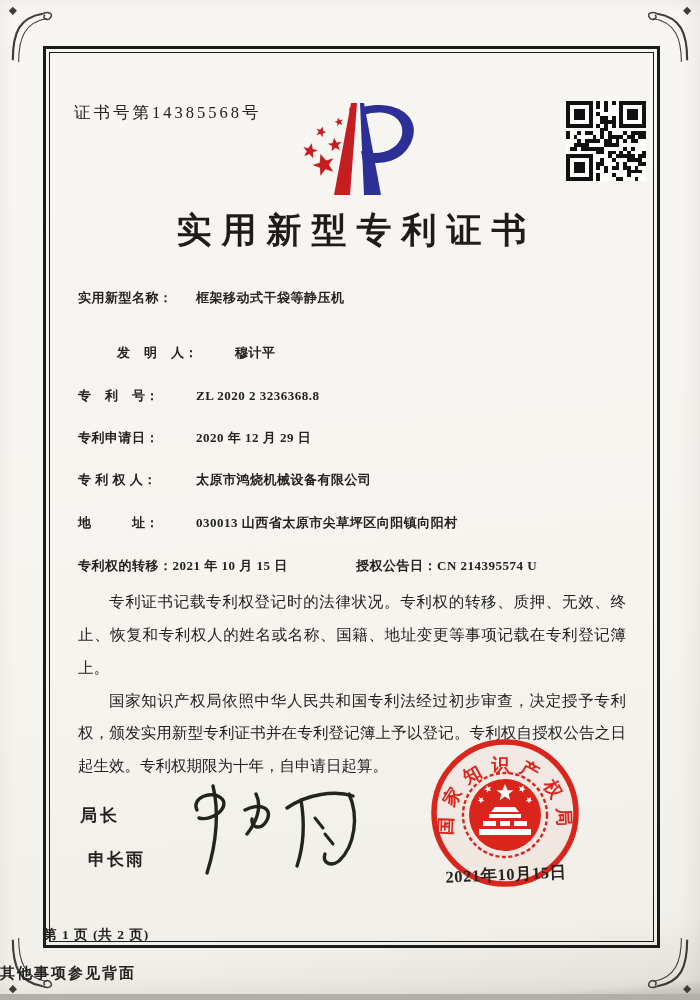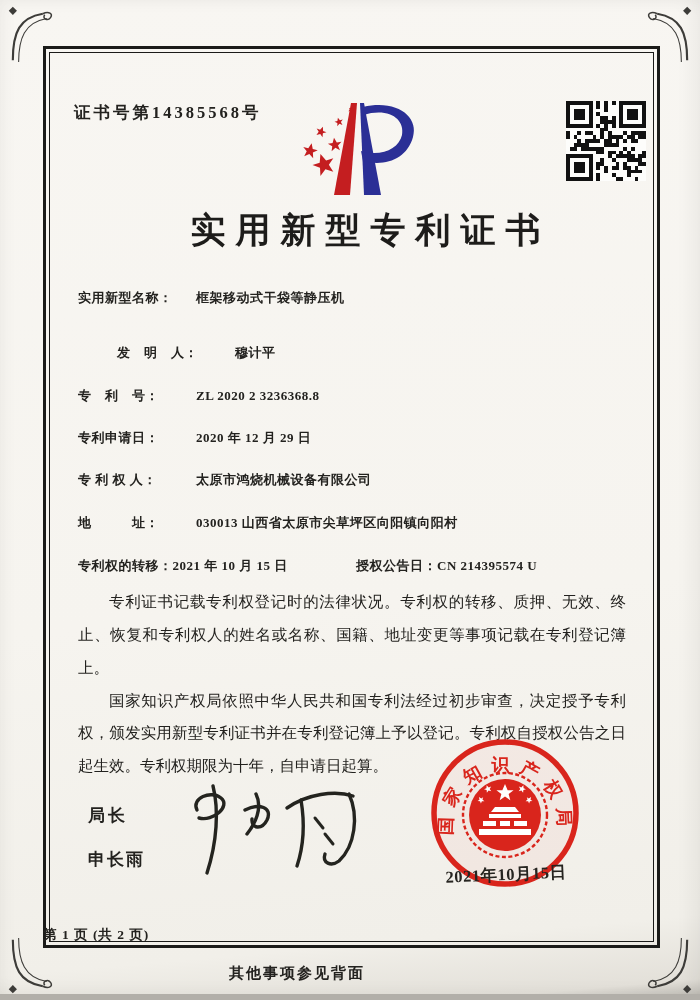--- a/index.html
+++ b/index.html
@@ -14,35 +14,35 @@
   
   .border-outer{position:absolute;left:43px;top:46px;width:617px;height:902px;border:3px solid #1b1b19;box-sizing:border-box;}
   .border-inner{position:absolute;left:3px;top:3px;right:3px;bottom:3px;border:1px solid #1b1b19;}
   
   .corner{position:absolute;width:58px;height:58px;}
   .corner svg{display:block;width:100%;height:100%;}
   .c-tl{left:8px;top:6px;}
   .c-tr{right:8px;top:6px;transform:scaleX(-1);}
   .c-bl{left:8px;bottom:6px;transform:scaleY(-1);}
   .c-br{right:8px;bottom:6px;transform:scale(-1,-1);}
-  .cert-no{left:74px;top:102px;font-size:16.5px;font-weight:700;letter-spacing:3px;}
+  .cert-no{left:74px;top:102px;font-size:16.5px;font-weight:400;letter-spacing:3px;}
   .logo{left:291px;top:95px;width:134px;height:110px;}
   .qr{left:566px;top:101px;width:80px;height:80px;}
-  .title{left:43px;top:207px;width:617px;text-align:center;font-size:35px;font-weight:bold;letter-spacing:10px;text-indent:10px;color:#1d1c1a;margin-left:14px;}
+  .title{left:43px;top:207px;width:617px;text-align:center;font-size:35px;font-weight:bold;letter-spacing:10px;text-indent:10px;color:#1d1c1a;}
   .field{left:78px;font-size:13px;font-weight:600;white-space:nowrap;letter-spacing:0.5px;}
   .field .lbl{display:inline-block;width:118px;}
   .paras{left:78px;top:586px;width:548px;font-size:15.5px;line-height:2.12;font-weight:500;text-align:justify;}
   .paras p{margin:0;text-indent:2em;}
-  .director-title{left:88px;top:804px;font-size:17px;letter-spacing:3px;font-weight:600;}
+  .director-title{left:80px;top:804px;font-size:17px;letter-spacing:3px;font-weight:600;}
   .director-name{left:88px;top:848px;font-size:17px;letter-spacing:2px;font-weight:600;}
   .signature{left:183px;top:768px;width:205px;height:115px;}
   .seal{left:417px;top:733px;width:176px;height:166px;}
   .seal-date{left:420px;top:864px;width:172px;text-align:center;font-size:16.5px;font-weight:600;letter-spacing:0.5px;color:#262420;transform:rotate(-2.5deg);}
   .page-info{left:43px;top:926px;width:617px;text-align:left;font-size:13.5px;font-weight:600;letter-spacing:1px;}
-  .back-note{left:0;top:964px;width:562px;text-align:center;font-size:15px;font-weight:600;letter-spacing:2px;margin-left:16px;}
+  .back-note{left:0;top:964px;width:562px;font-size:15px;font-weight:600;letter-spacing:2px;}
   .bottom-edge{left:0;bottom:0;width:700px;height:6px;background:#b2afa9;}
 </style>
 </head>
 <body>
 
 <div id="page">
 
   <div class="corner c-tl abs">
       <svg viewBox="0 0 60 60" fill="none" stroke="#3d3c39">
         <path d="M5,56 C5,27 12,12 36,8" stroke-width="2.2"></path>

